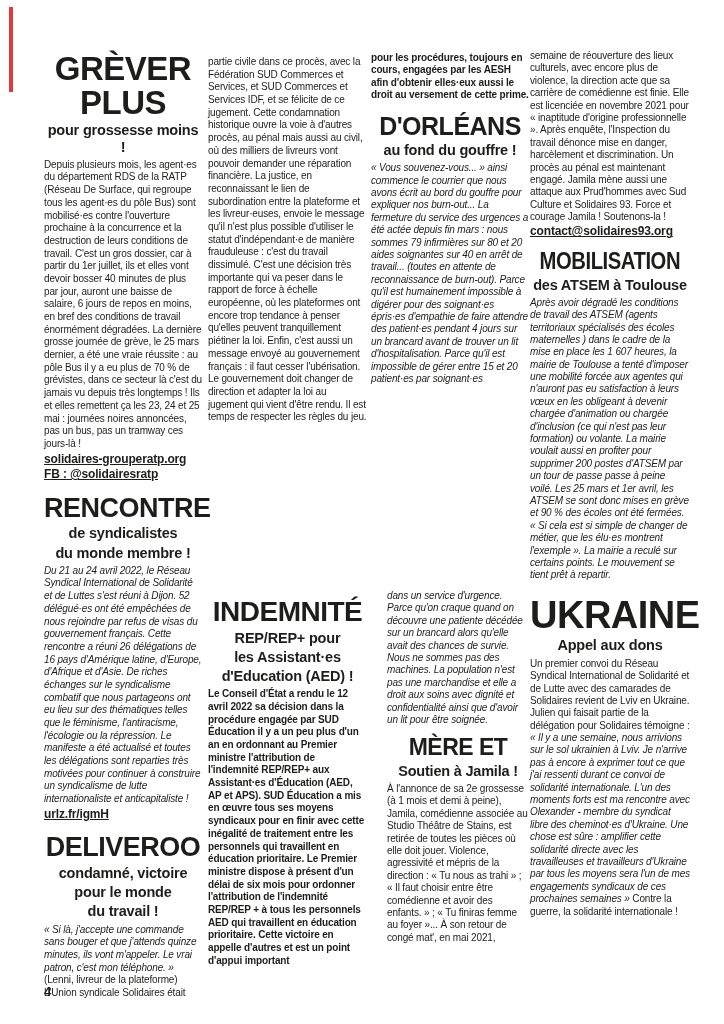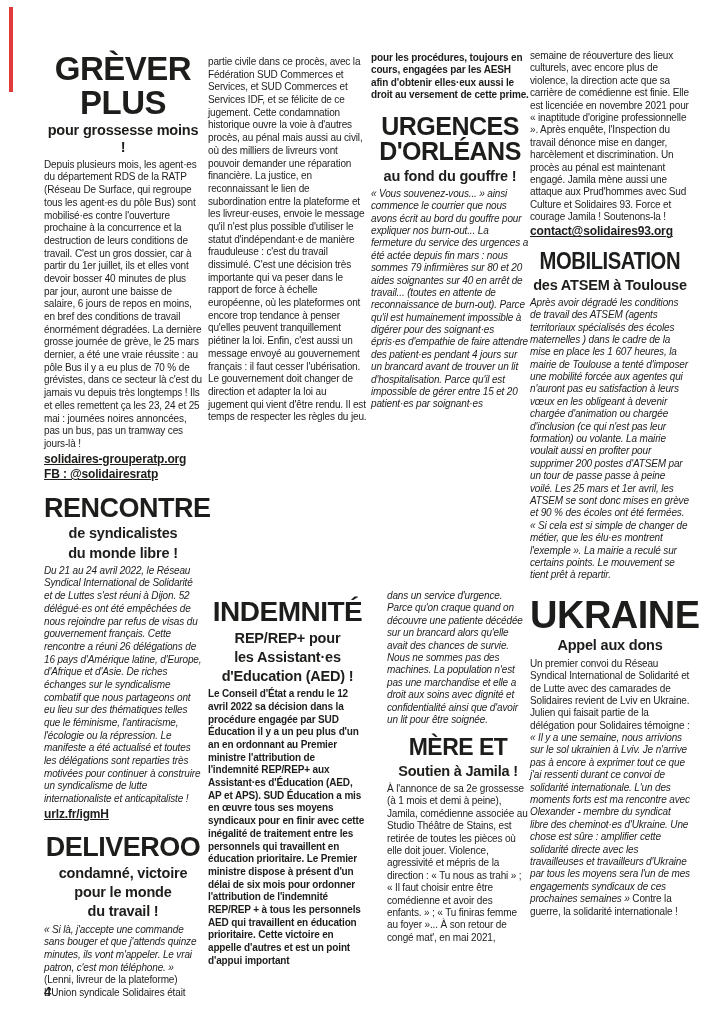--- a/index.html
+++ b/index.html
@@ -65,21 +65,21 @@
       <p class="body">Depuis plusieurs mois, les agent·es du département RDS de la RATP (Réseau De Surface, qui regroupe tous les agent·es du pôle Bus) sont mobilisé·es contre l'ouverture prochaine à la concurrence et la destruction de leurs conditions de travail. C'est un gros dossier, car à partir du 1er juillet, ils et elles vont devoir bosser 40 minutes de plus par jour, auront une baisse de salaire, 6 jours de repos en moins, en bref des conditions de travail énormément dégradées. La dernière grosse journée de grève, le 25 mars dernier, a été une vraie réussite : au pôle Bus il y a eu plus de 70 % de grévistes, dans ce secteur là c'est du jamais vu depuis très longtemps ! Ils et elles remettent ça les 23, 24 et 25 mai : journées noires annoncées, pas un bus, pas un tramway ces jours-là !</p>
       <div class="links">
         <a class="link">solidaires-grouperatp.org</a>
         <a class="link">FB : @solidairesratp</a>
       </div>
     </section>
 
     <section class="section">
       <div class="headline hl-27">RENCONTRE</div>
       <div class="subhead">de syndicalistes</div>
-      <div class="subhead">du monde libre !</div>
+      <div class="subhead">du monde membre !</div>
       <p class="body italic">Du 21 au 24 avril 2022, le Réseau Syndical International de Solidarité et de Luttes s'est réuni à Dijon. 52 délégué·es ont été empêchées de nous rejoindre par refus de visas du gouvernement français. Cette rencontre a réuni 26 délégations de 16 pays d'Amérique latine, d'Europe, d'Afrique et d'Asie. De riches échanges sur le syndicalisme combatif que nous partageons ont eu lieu sur des thématiques telles que le féminisme, l'antiracisme, l'écologie ou la répression. Le manifeste a été actualisé et toutes les délégations sont reparties très motivées pour continuer à construire un syndicalisme de lutte internationaliste et anticapitaliste !</p>
       <div class="links">
         <a class="link">urlz.fr/igmH</a>
       </div>
     </section>
 
     <section class="section">
       <div class="headline hl-27">DELIVEROO</div>
       <div class="subhead">condamné, victoire</div>
       <div class="subhead">pour le monde</div>
@@ -102,21 +102,20 @@
     </section>
   </div>
 
 
   <div class="col col3">
     <section class="section">
       <p class="body bold-body">pour les procédures, toujours en cours, engagées par les AESH afin d'obtenir elles·eux aussi le droit au versement de cette prime.</p>
     </section>
 
     <section class="section">
-      <div class="headline hl-25">URGENCES</div>
       <div class="headline hl-25">D'ORLÉANS</div>
       <div class="subhead">au fond du gouffre !</div>
       <p class="body italic">« Vous souvenez-vous... » ainsi commence le courrier que nous avons écrit au bord du gouffre pour expliquer nos burn-out... La fermeture du service des urgences a été actée depuis fin mars : nous sommes 79 infirmières sur 80 et 20 aides soignantes sur 40 en arrêt de travail... (toutes en attente de reconnaissance de burn-out). Parce qu'il est humainement impossible à digérer pour des soignant·es épris·es d'empathie de faire attendre des patient·es pendant 4 jours sur un brancard avant de trouver un lit d'hospitalisation. Parce qu'il est impossible de gérer entre 15 et 20 patient·es par soignant·es</p>
     </section>
 
     <div class="abs-postband">
       <section class="section" style="margin-top:0;">
         <p class="body italic">dans un service d'urgence. Parce qu'on craque quand on découvre une patiente décédée sur un brancard alors qu'elle avait des chances de survie. Nous ne sommes pas des machines. La population n'est pas une marchandise et elle a droit aux soins avec dignité et confidentialité ainsi que d'avoir un lit pour être soignée.</p>
       </section>
 

